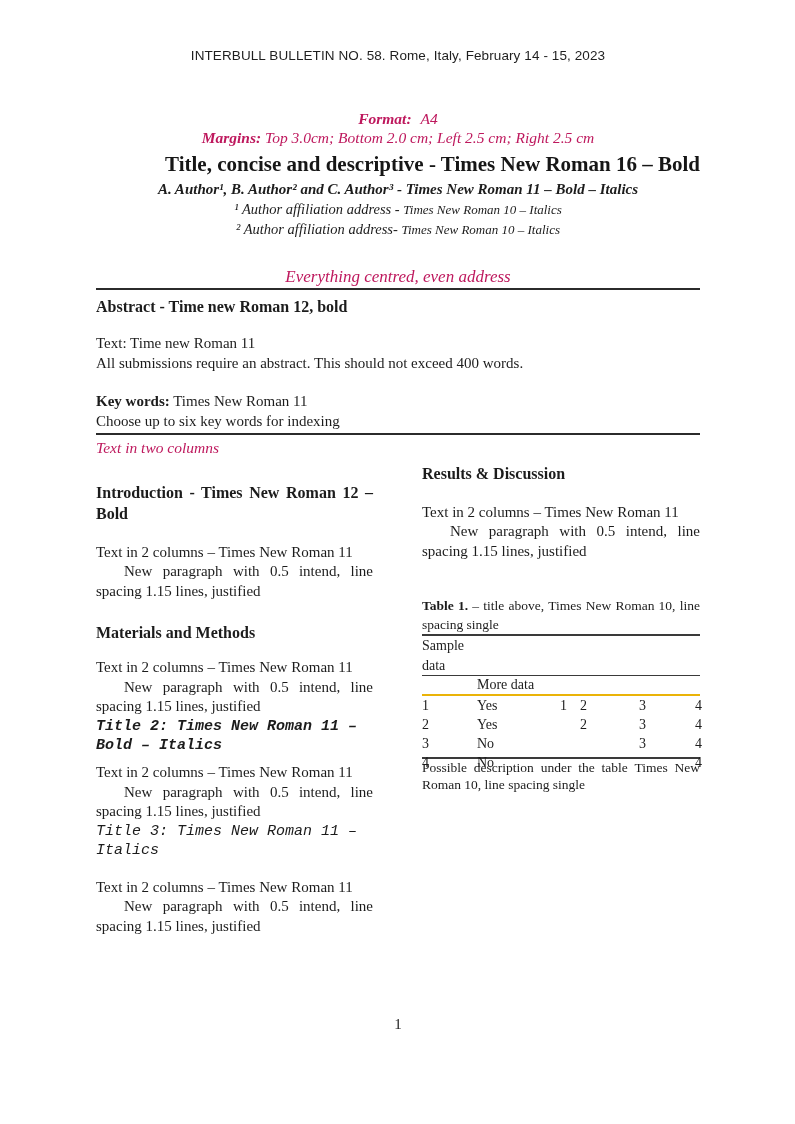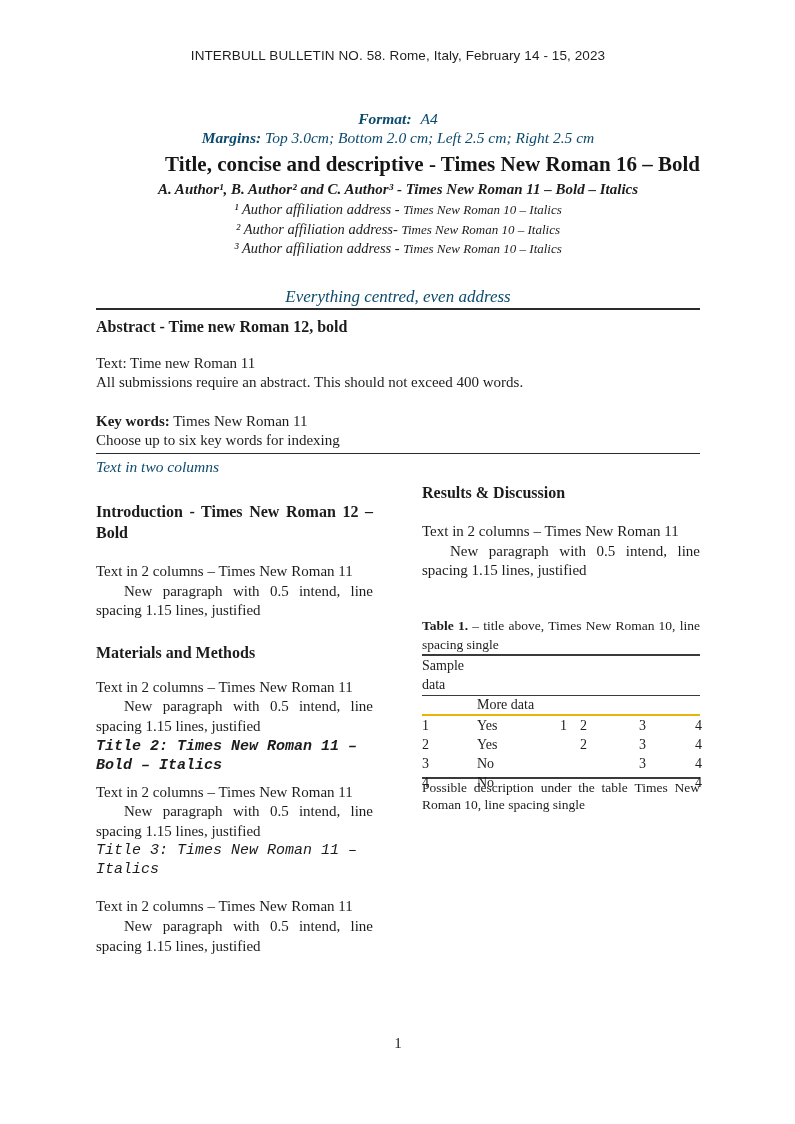--- a/index.html
+++ b/index.html
@@ -9,21 +9,21 @@
     color: #1c1c1c;
     -webkit-font-smoothing: antialiased;
   }
   .page { width: 795px; height: 848px; padding: 48px 95px 0 96px; box-sizing: border-box; }
 
   .doc-header {
     font-family: "Liberation Sans", sans-serif;
     font-size: 13.5px; text-align: center; color: #1f1f1f; letter-spacing: 0.1px;
   }
 
-  .red { color: #0c4a6e; }
+  .red { color: #be185d; }
   .fm { margin-top: 46px; }
   .fm-line { text-align: center; font-style: italic; font-size: 15.5px; line-height: 19px; }
   .fm-label { font-weight: bold; }
   .fm-val { margin-left: 9px; }
 
   .title {
     margin: 4px 0 0 0; text-align: right;
     font-size: 21px; font-weight: bold; line-height: 26px; color: #161616;
   }
   .authors {
@@ -107,23 +107,20 @@
 
   <div class="authors">A. Author¹, B. Author² and C. Author³ - Times New Roman 11 – Bold – Italics</div>
 
   <div class="affils">
     <div class="affil">
       <span>¹ Author affiliation address - </span><span class="note">Times New Roman 10 – Italics</span>
     </div>
     <div class="affil">
       <span>² Author affiliation address- </span><span class="note">Times New Roman 10 – Italics</span>
     </div>
-    <div class="affil">
-      <span>³ Author affiliation address - </span><span class="note">Times New Roman 10 – Italics</span>
-    </div>
   </div>
 
   <div class="centred-note red">Everything centred, even address</div>
   <div class="rule rule-a"></div>
 
   <h2 class="abs-h">Abstract - Time new Roman 12, bold</h2>
   <div class="abs-text">
     <div>Text: Time new Roman 11</div>
     <div>All submissions require an abstract. This should not exceed 400 words.</div>
   </div>

